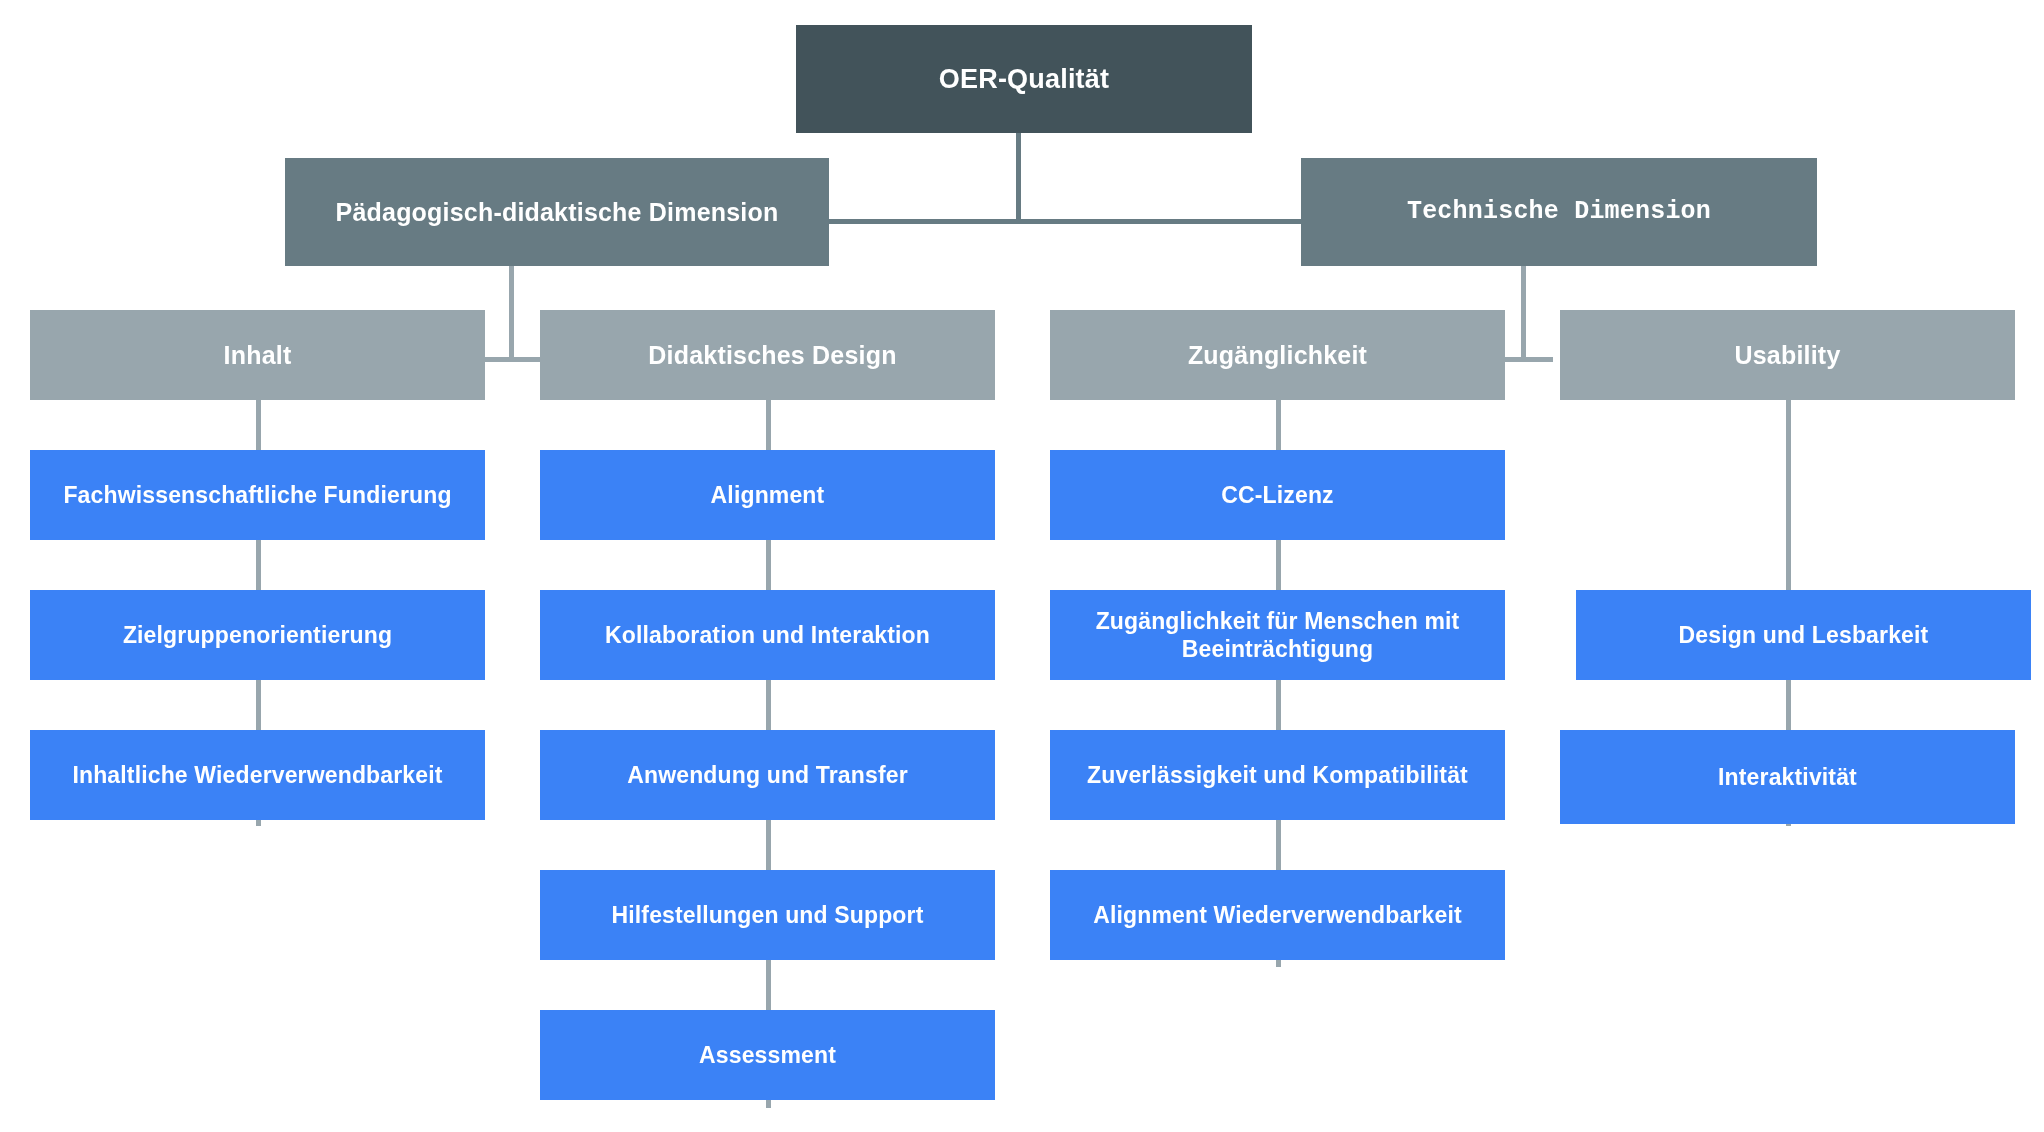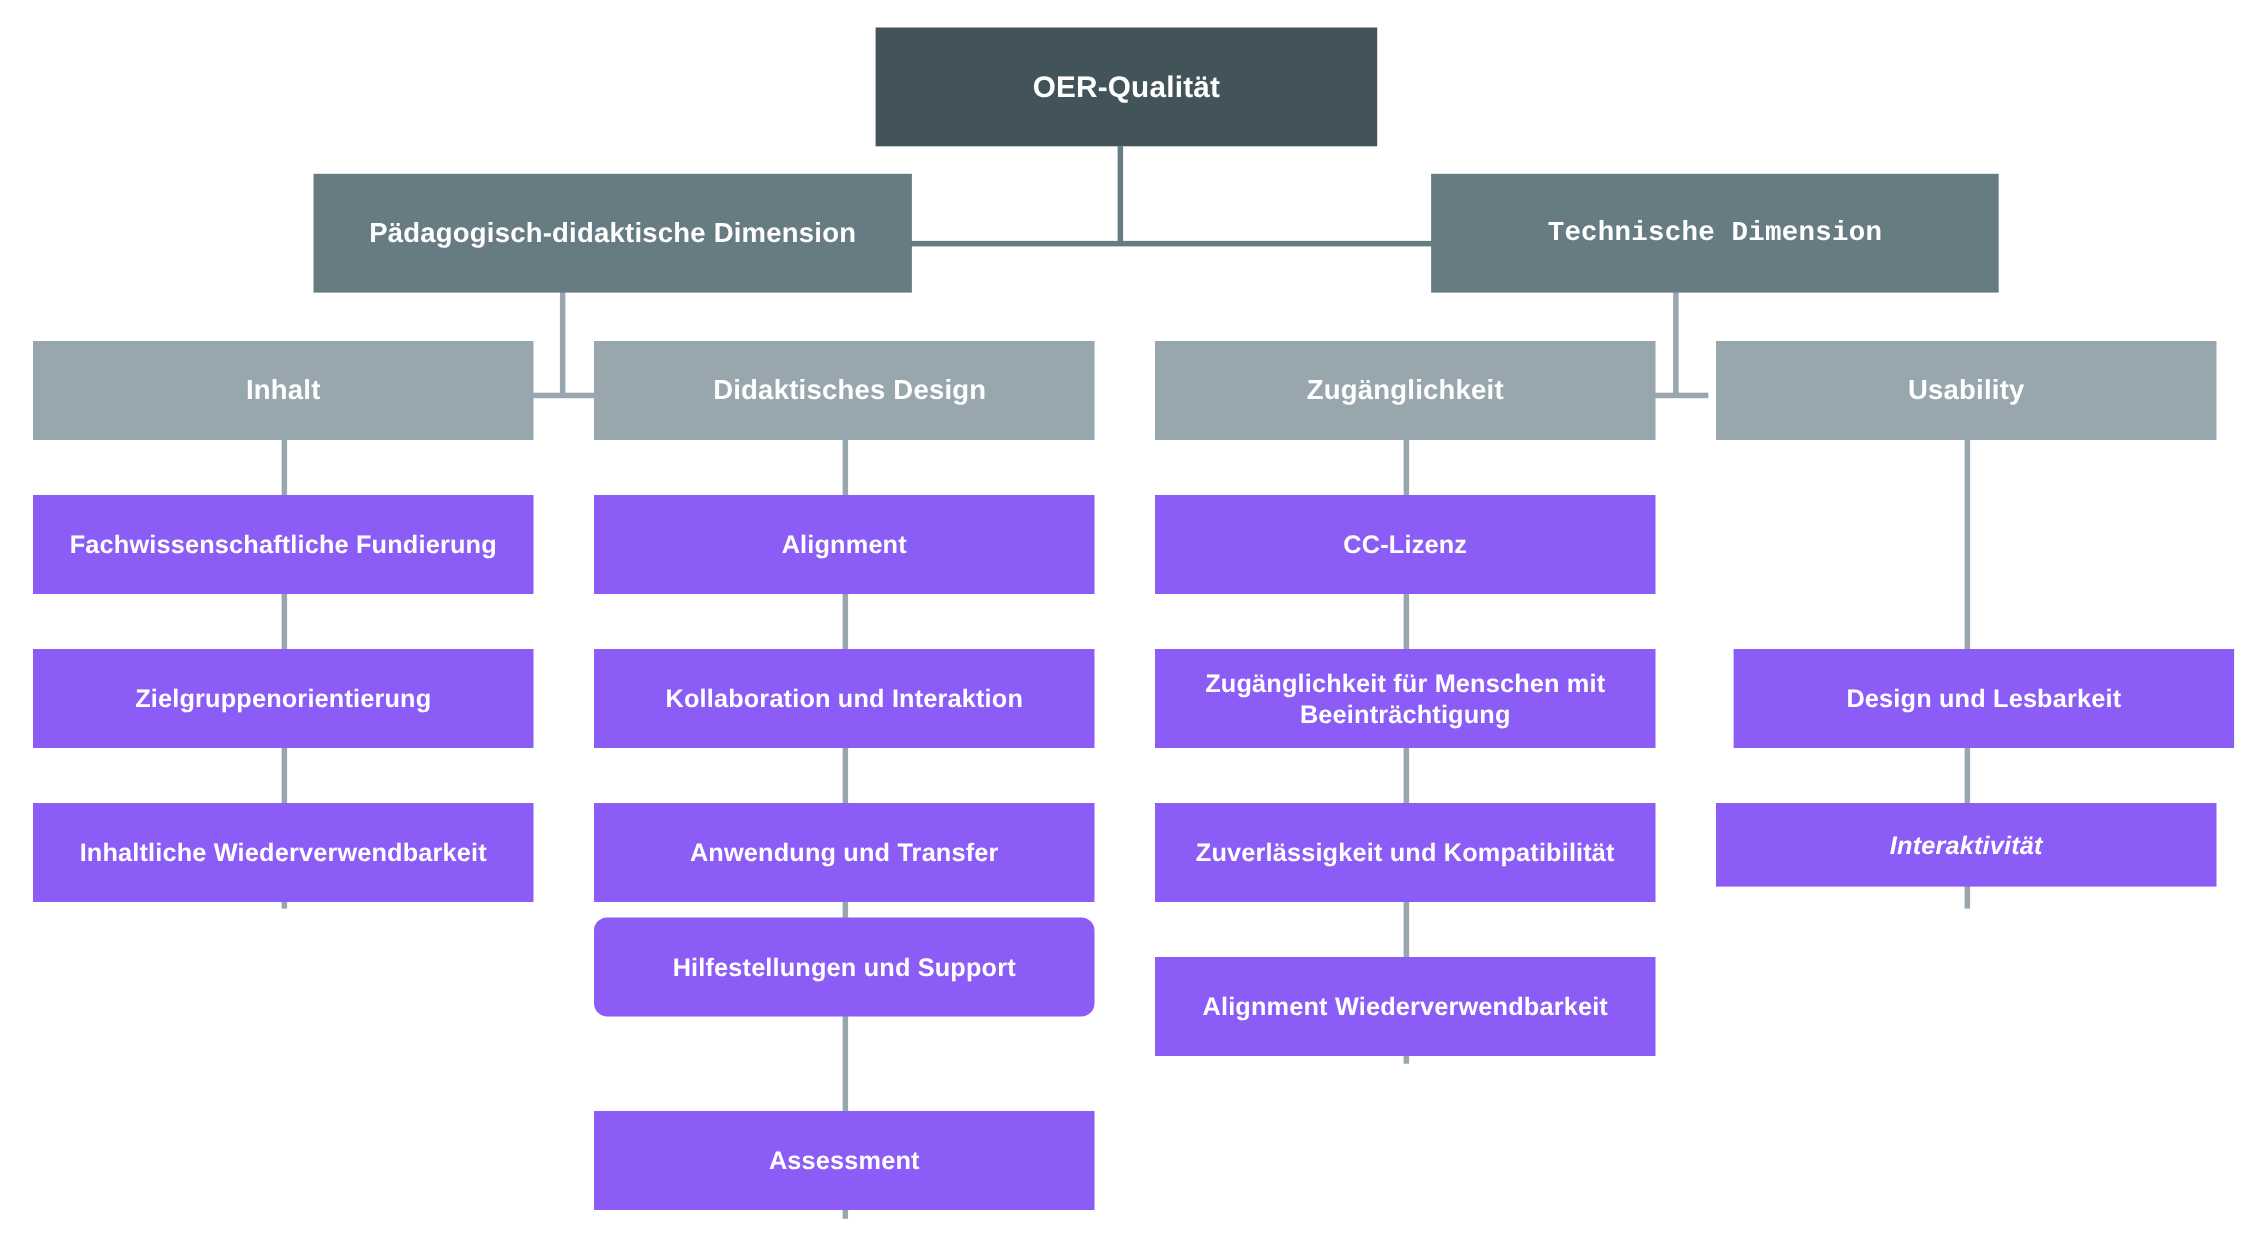--- a/index.html
+++ b/index.html
@@ -38,21 +38,21 @@
     background: #677b83;
     font-size: 25px;
     letter-spacing: 0.2px;
   }
   .lvl3 {
     background: #98a6ad;
     font-size: 25px;
     letter-spacing: 0.2px;
   }
   .leaf {
-    background: #8b5cf6;
+    background: #3b82f6;
     font-size: 23px;
     letter-spacing: 0.15px;
   }
   .conn {
     position: absolute;
     background: #98a6ad;
   }
   .conn-dark {
     position: absolute;
     background: #677b83;
@@ -100,30 +100,30 @@
   <div class="node leaf" style="left:30px; top:590px; width:455px; height:90px;">Zielgruppenorientierung</div>
 
   <div class="node leaf" style="left:30px; top:730px; width:455px; height:90px;">Inhaltliche Wiederverwendbarkeit</div>
 
   <div class="node leaf" style="left:540px; top:450px; width:455px; height:90px;">Alignment</div>
 
   <div class="node leaf" style="left:540px; top:590px; width:455px; height:90px;">Kollaboration und Interaktion</div>
 
   <div class="node leaf" style="left:540px; top:730px; width:455px; height:90px;">Anwendung und Transfer</div>
 
-  <div class="node leaf" style="left:540px; top:834px; width:455px; height:90px;border-radius:12px;">Hilfestellungen und Support</div>
+  <div class="node leaf" style="left:540px; top:870px; width:455px; height:90px;">Hilfestellungen und Support</div>
 
   <div class="node leaf" style="left:540px; top:1010px; width:455px; height:90px;">Assessment</div>
 
   <div class="node leaf" style="left:1050px; top:450px; width:455px; height:90px;">CC-Lizenz</div>
 
   <div class="node leaf" style="left:1050px; top:590px; width:455px; height:90px;">Zugänglichkeit für Menschen mit Beeinträchtigung</div>
 
   <div class="node leaf" style="left:1050px; top:730px; width:455px; height:90px;">Zuverlässigkeit und Kompatibilität</div>
 
   <div class="node leaf" style="left:1050px; top:870px; width:455px; height:90px;">Alignment Wiederverwendbarkeit</div>
 
 
   <div class="node leaf" style="left:1560px; top:590px; width:455px; height:90px;margin-left:16px;">Design und Lesbarkeit</div>
 
-  <div class="node leaf" style="left:1560px; top:730px; width:455px; height:76px;font-style:italic;">Interaktivität</div>
+  <div class="node leaf" style="left:1560px; top:730px; width:455px; height:94px;">Interaktivität</div>
 
 </div>
 
 </body></html>

